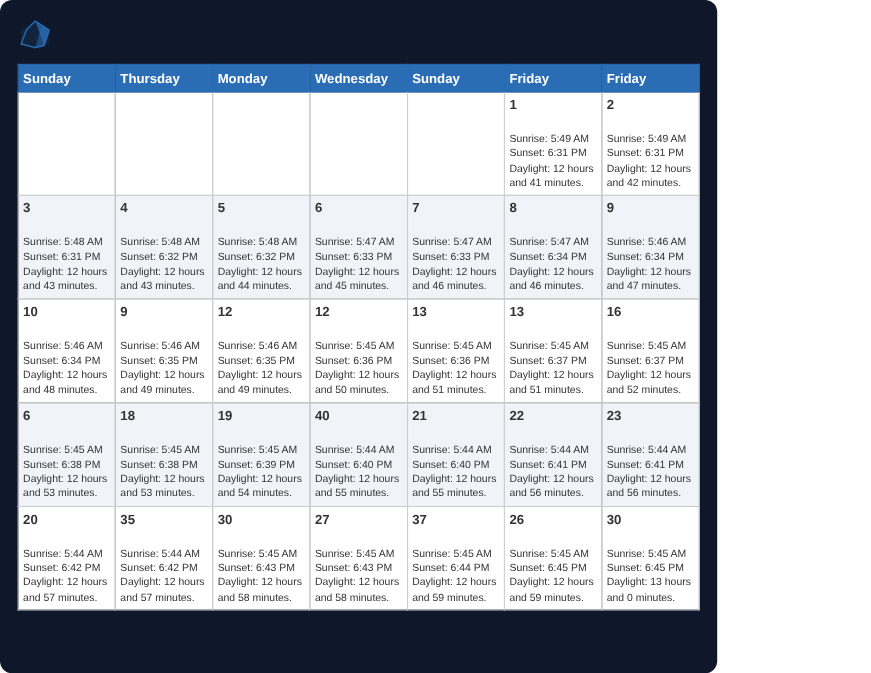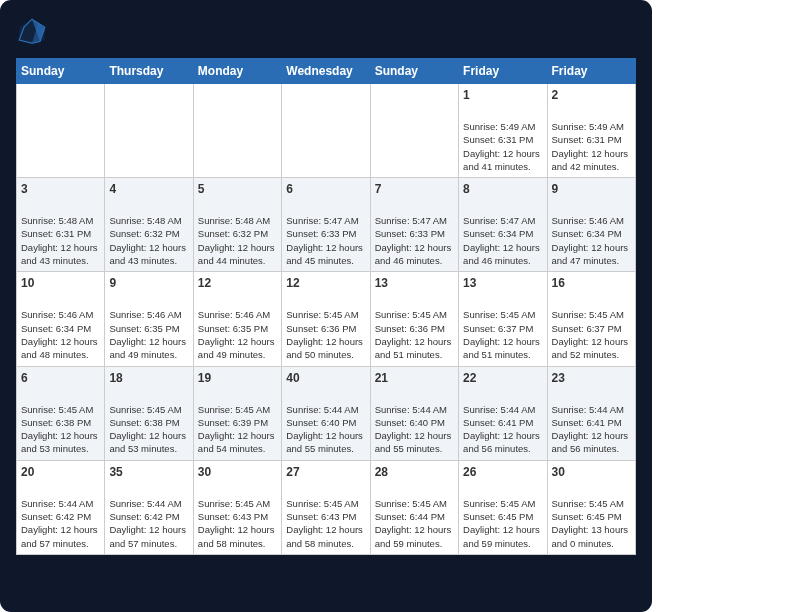--- a/index.html
+++ b/index.html
@@ -338,21 +338,21 @@
 and 58 minutes.</div>
           </td>
           <td>
             <span class="day-num">27</span>
             <div class="day-info" style="white-space: pre-line;">Sunrise: 5:45 AM
 Sunset: 6:43 PM
 Daylight: 12 hours
 and 58 minutes.</div>
           </td>
           <td>
-            <span class="day-num">28</span>
+            <span class="day-num">37</span>
             <div class="day-info" style="white-space: pre-line;">Sunrise: 5:45 AM
 Sunset: 6:44 PM
 Daylight: 12 hours
 and 59 minutes.</div>
           </td>
           <td>
             <span class="day-num">26</span>
             <div class="day-info" style="white-space: pre-line;">Sunrise: 5:45 AM
 Sunset: 6:45 PM
 Daylight: 12 hours

